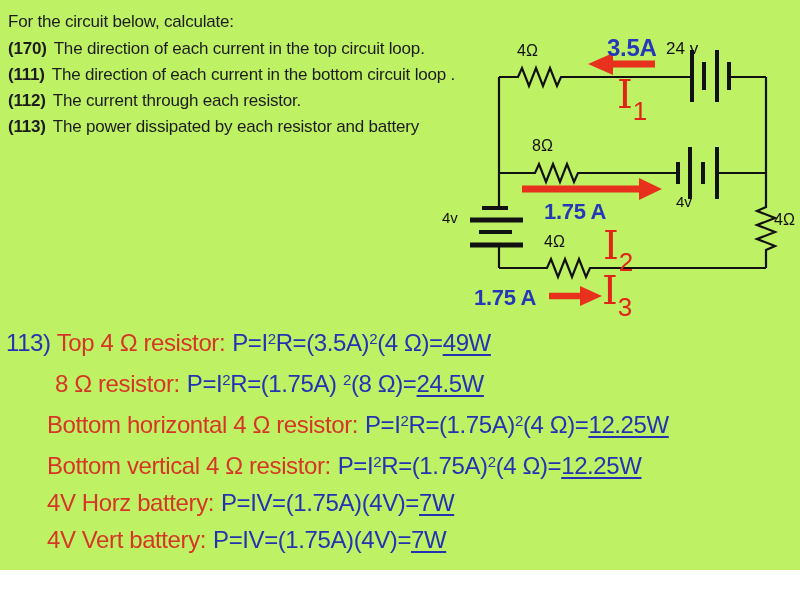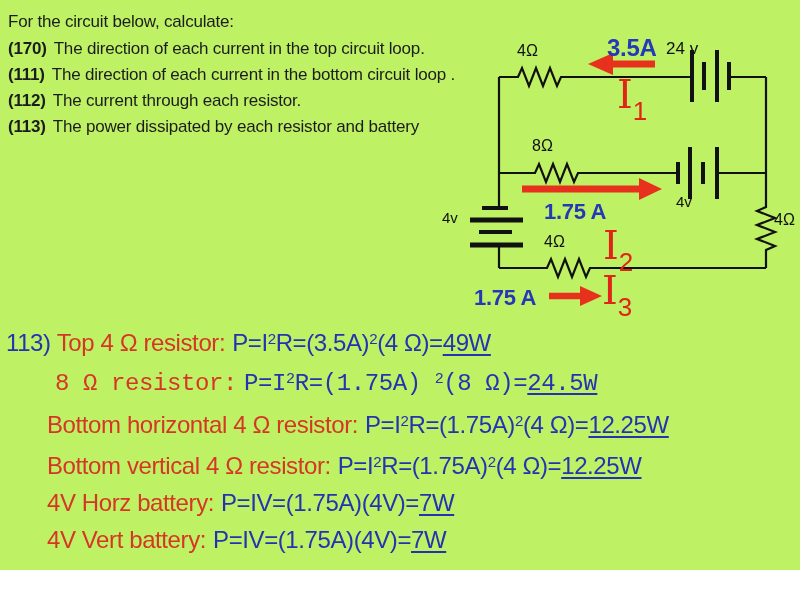--- a/index.html
+++ b/index.html
@@ -23,21 +23,21 @@
 
   
   #solutions{position:absolute;left:6px;top:320px;width:780px;font-size:24px;
              letter-spacing:-0.4px;}
   .sline{line-height:37px;white-space:nowrap;}
   .sline .num{color:#2333b2;margin-right:6px;}
   .sline .lbl{color:#d63626;margin-right:7px;}
   .sline .eq{color:#2333b2;}
   .sline .sup{font-size:15px;vertical-align:7px;}
   .sline .res{text-decoration:underline;text-underline-offset:3px;text-decoration-thickness:2px;}
-  .ind-a{padding-left:49px;font-family:Liberation Mono, monospace;}
+  .ind-a{padding-left:49px;}
   .ind-b{padding-left:41px;}
 </style>
 </head>
 <body>
 
 <div id="slide">
 
   <div id="problem">
     <div class="title">For the circuit below, calculate:</div>
     <div class="item">

